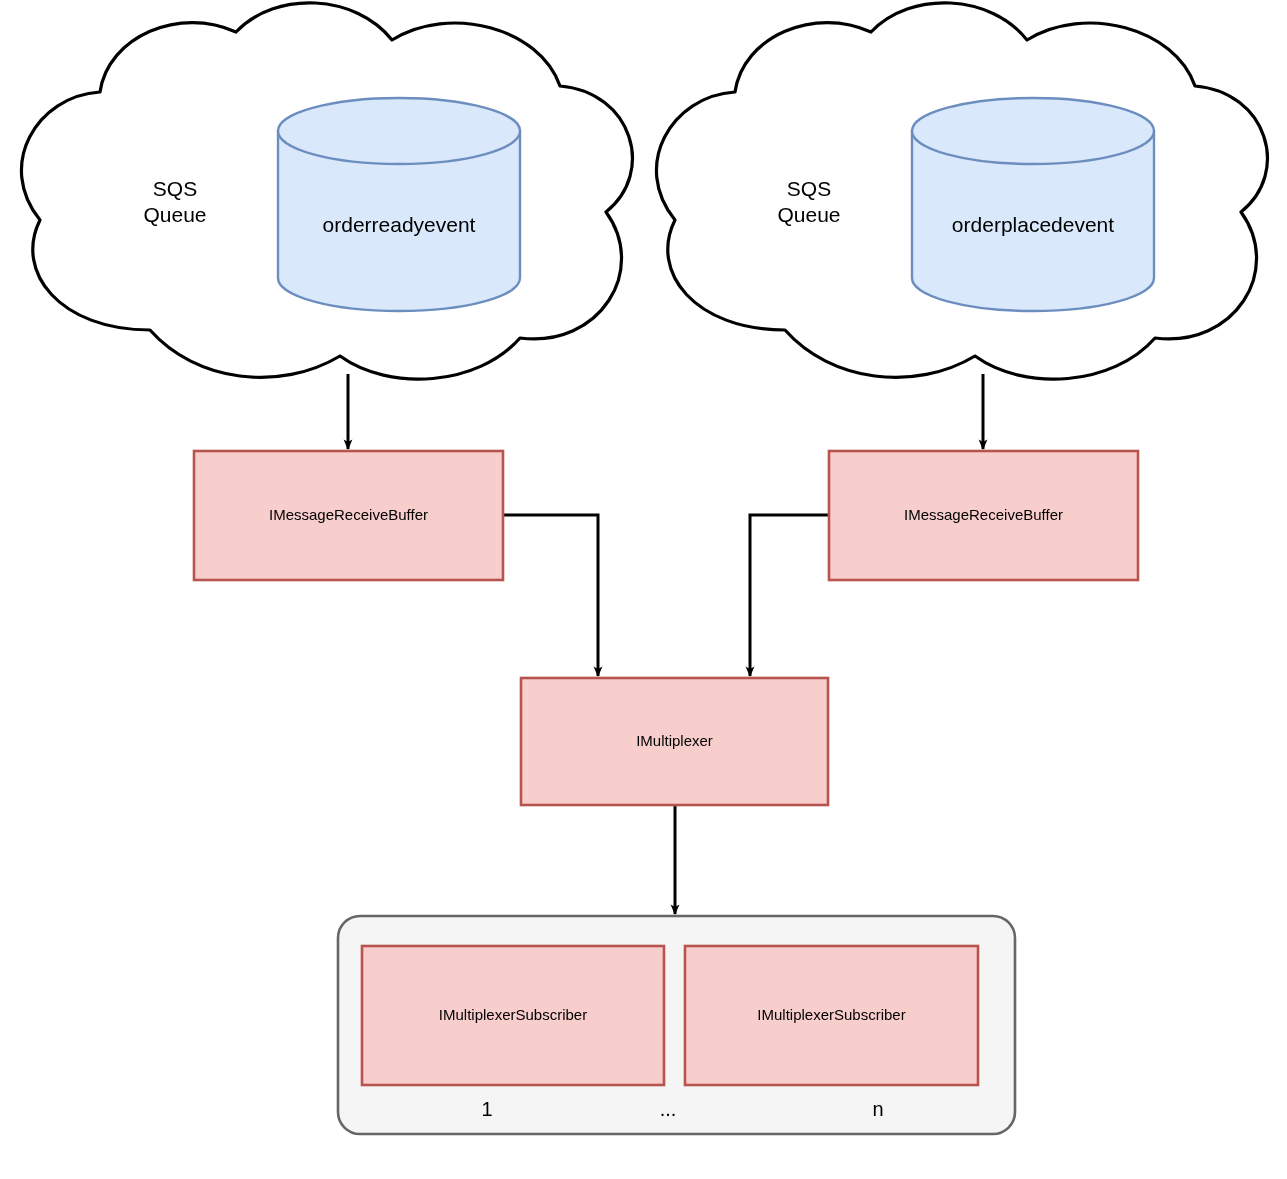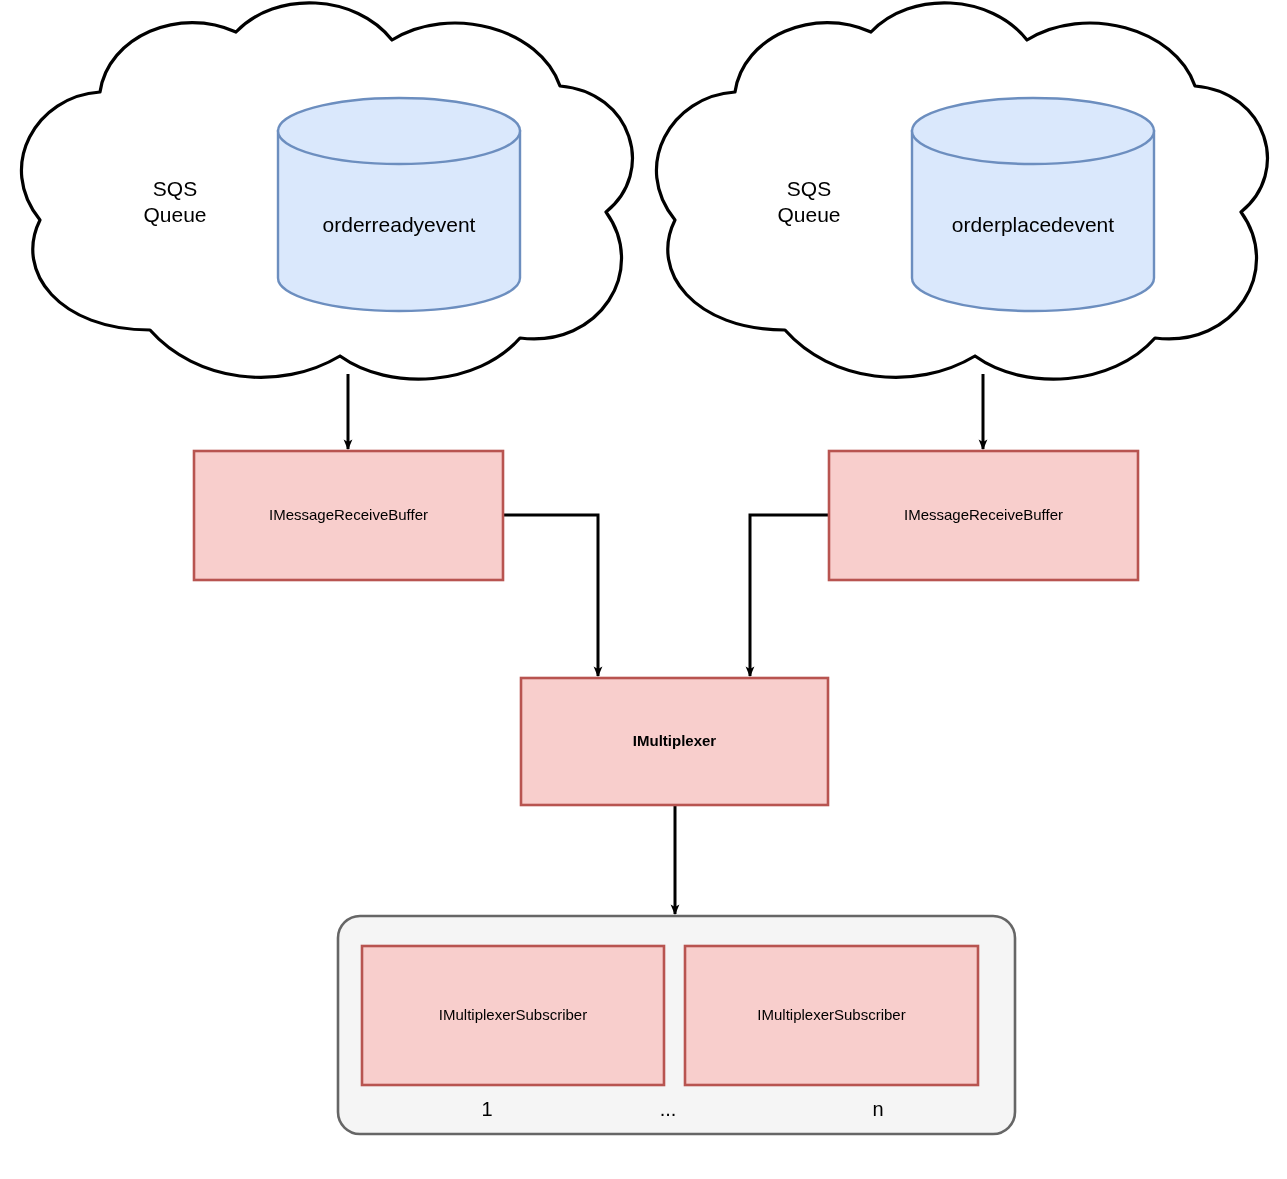--- a/index.html
+++ b/index.html
@@ -119,21 +119,21 @@
 Queue</div>
 
   <div class="node-text t-cyl-label" style="left:278px; top:208px; width:242px; height:34px;">orderreadyevent</div>
 
   <div class="node-text t-cyl-label" style="left:912px; top:208px; width:242px; height:34px;">orderplacedevent</div>
 
   <div class="node-text t-box-label" style="left:194px; top:451px; width:309px; height:129px;">IMessageReceiveBuffer</div>
 
   <div class="node-text t-box-label" style="left:829px; top:451px; width:309px; height:129px;">IMessageReceiveBuffer</div>
 
-  <div class="node-text t-box-label" style="left:521px; top:678px; width:307px; height:127px;font-weight:bold;">IMultiplexer</div>
+  <div class="node-text t-box-label" style="left:521px; top:678px; width:307px; height:127px;">IMultiplexer</div>
 
   <div class="node-text t-box-label" style="left:362px; top:946px; width:302px; height:139px;">IMultiplexerSubscriber</div>
 
   <div class="node-text t-box-label" style="left:685px; top:946px; width:293px; height:139px;">IMultiplexerSubscriber</div>
 
   <div class="node-text t-idx-label" style="left:457px; top:1094px; width:60px; height:30px;">1</div>
 
   <div class="node-text t-idx-label" style="left:638px; top:1094px; width:60px; height:30px;">...</div>
 
   <div class="node-text t-idx-label" style="left:848px; top:1094px; width:60px; height:30px;">n</div>

